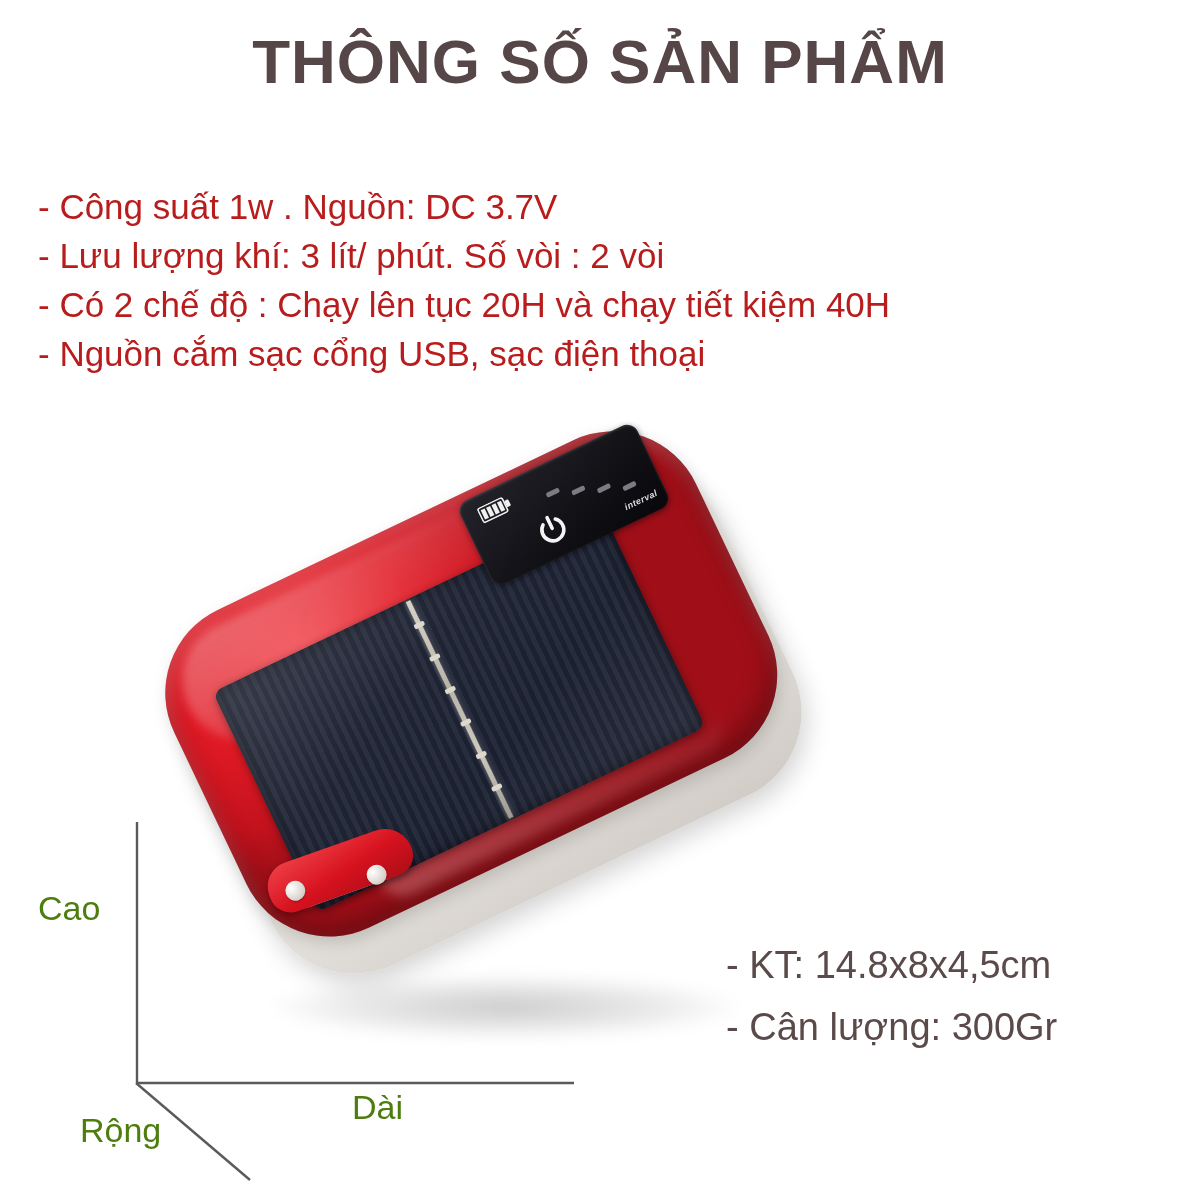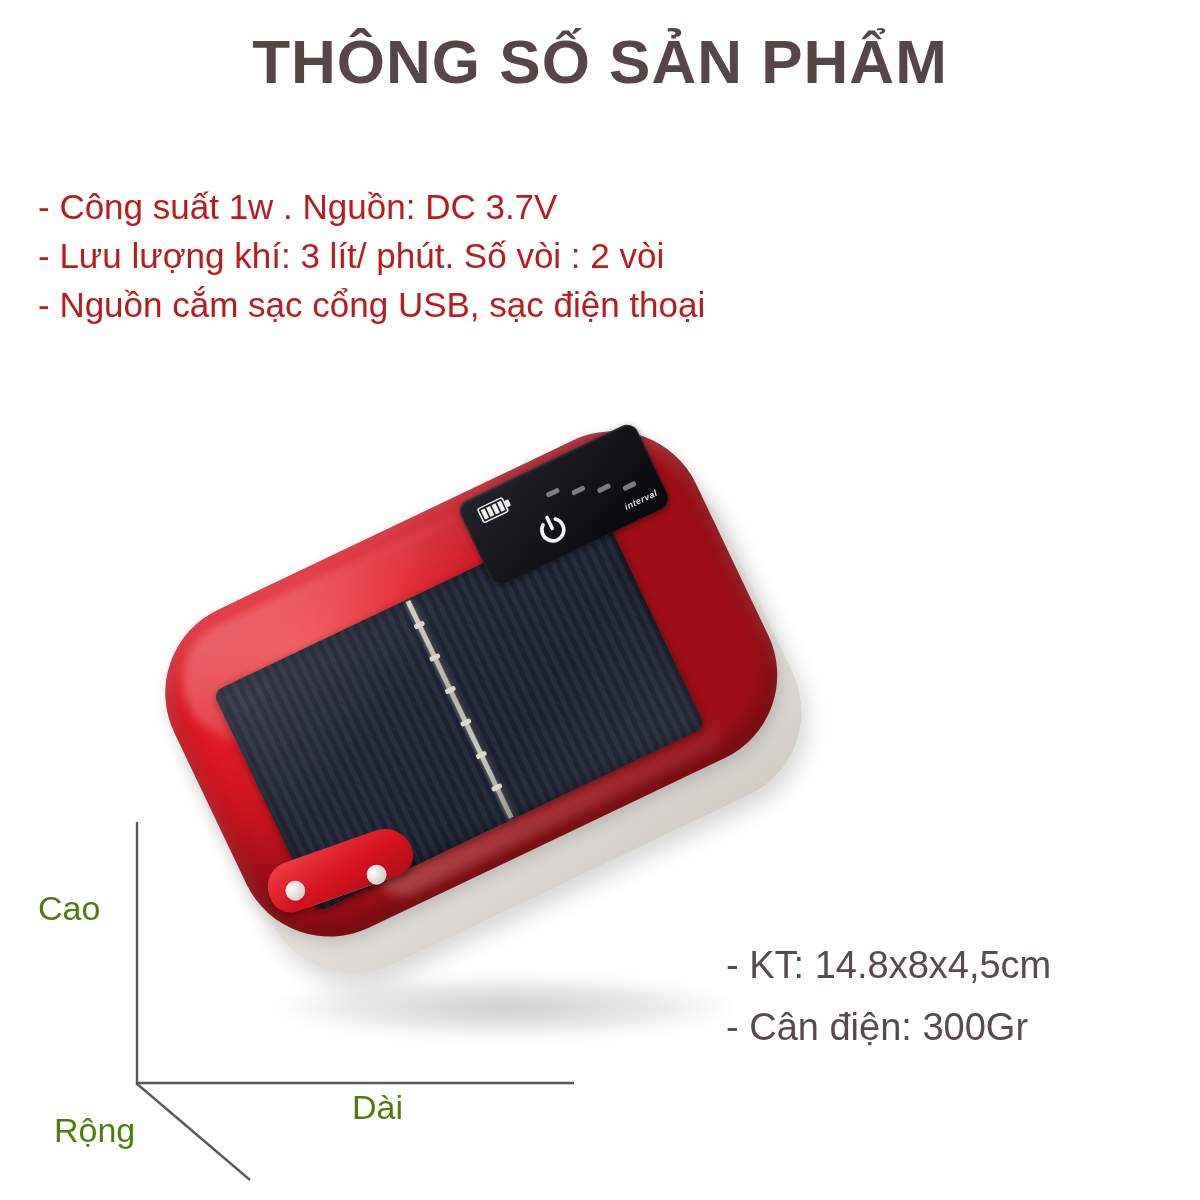--- a/index.html
+++ b/index.html
@@ -52,21 +52,21 @@
   #axes { position: absolute; top: 0; left: 0; width: 1200px; height: 1200px; pointer-events: none; }
 
   .axis-label {
     position: absolute;
     font-size: 34px;
     font-weight: normal;
     color: #4d7c0f;
     white-space: nowrap;
   }
   #label-cao   { left: 38px;  top: 889px; }
-  #label-rong  { left: 54px;  top: 1111px; }
+  #label-rong  { left: 80px;  top: 1111px; }
   #label-dai   { left: 352px; top: 1088px; }
 
   
   #dims-text {
     position: absolute;
     top: 934px;
     left: 726px;
   }
   .dim-line {
     font-size: 38px;
@@ -284,20 +284,21 @@
 </head>
 <body>
 
 <div id="page">
 
   <div id="title">THÔNG SỐ SẢN PHẨM</div>
 
   <div id="spec-list">
     <div class="spec-line">- Công suất 1w . Nguồn: DC 3.7V</div>
     <div class="spec-line">- Lưu lượng khí: 3 lít/ phút. Số vòi : 2 vòi</div>
+    <div class="spec-line">- Có 2 chế độ : Chạy lên tục 20H và chạy tiết kiệm 40H</div>
     <div class="spec-line">- Nguồn cắm sạc cổng USB, sạc điện thoại</div>
   </div>
 
   <div id="product">
 
     <div id="product-shadow"></div>
 
     <div id="device">
 
       <div id="base-shell"></div>
@@ -360,16 +361,16 @@
 
     <line x1="136" y1="1083" x2="250" y2="1180" stroke="#5a5a5a" stroke-width="2.4"></line>
   </svg>
 
   <div class="axis-label" id="label-cao">Cao</div>
   <div class="axis-label" id="label-rong">Rộng</div>
   <div class="axis-label" id="label-dai">Dài</div>
 
   <div id="dims-text">
     <div class="dim-line">- KT: 14.8x8x4,5cm</div>
-    <div class="dim-line">- Cân điện: 300Gr</div>
+    <div class="dim-line">- Cân lượng: 300Gr</div>
   </div>
 
 </div>
 
 </body></html>

